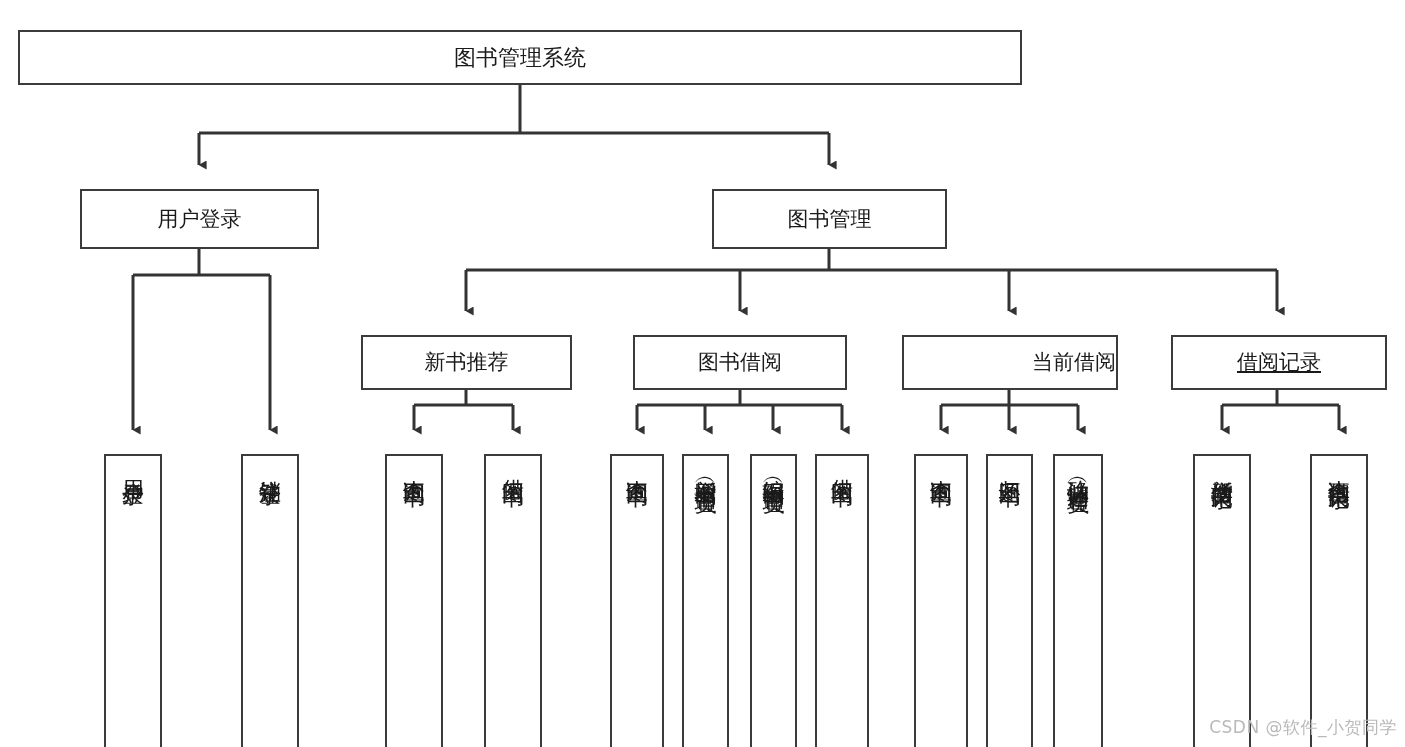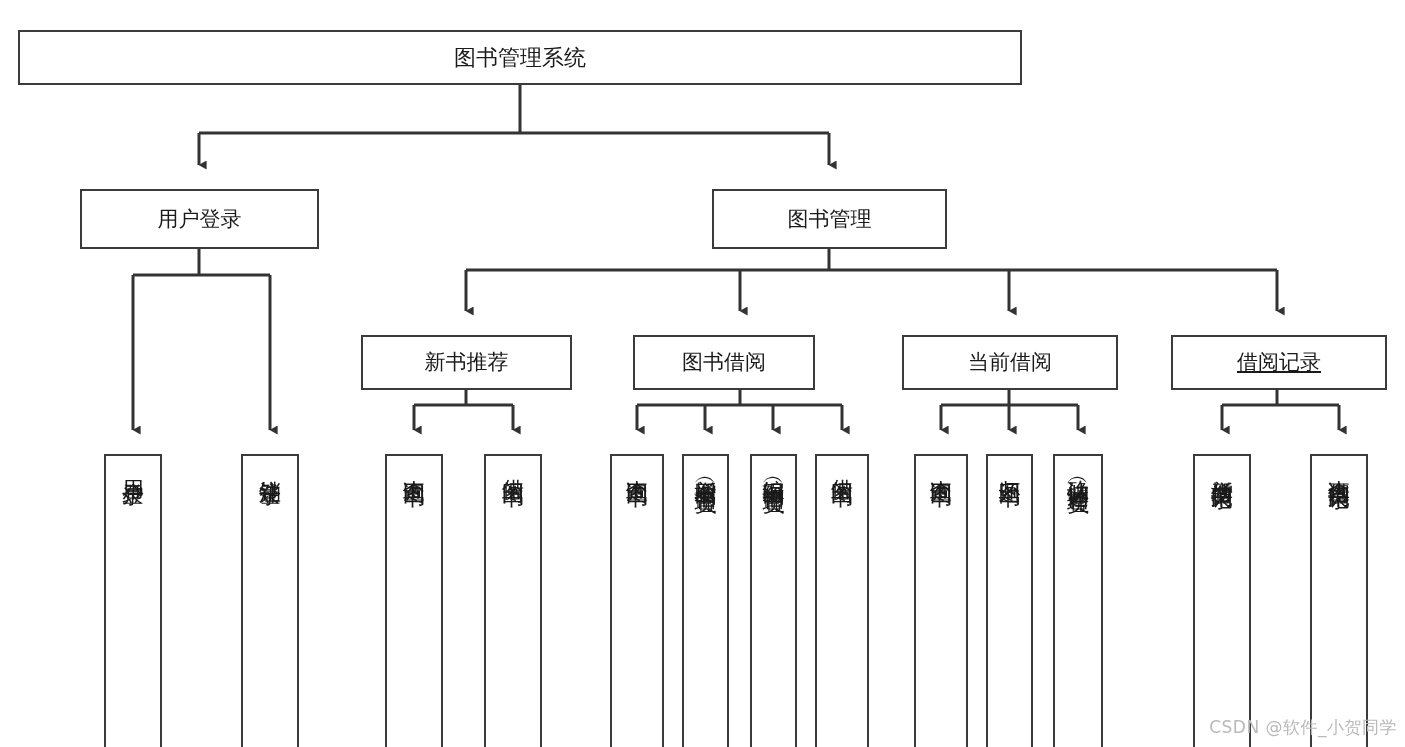--- a/index.html
+++ b/index.html
@@ -137,24 +137,24 @@
   <div class="node h" style="left:80px; top:172px; width:239px; height:60px;">
     <span class="lbl">用户登录</span>
   </div>
   <div class="node h" style="left:361px; top:318px; width:211px; height:55px;">
     <span class="lbl">新书推荐</span>
   </div>
 
   <div class="node h" style="left:712px; top:172px; width:235px; height:60px;">
     <span class="lbl">图书管理</span>
   </div>
-  <div class="node h" style="left:633px; top:318px; width:182px; height:55px;">
+  <div class="node h" style="left:633px; top:318px; width:214px; height:55px;">
     <span class="lbl">图书借阅</span>
   </div>
-  <div class="node h" style="left:902px; top:318px; width:216px; height:55px;">
+  <div class="node h" style="left:902px; top:318px; width:216px; height:55px;justify-content:flex-end;">
     <span class="lbl">当前借阅</span>
   </div>
   <div class="node h" style="left:1171px; top:318px; width:216px; height:55px;text-decoration:underline;">
     <span class="lbl">借阅记录</span>
   </div>
 
   <div class="node v" style="left:104px; top:437px; width:58px; height:296px;">
     <span class="lbl">用户登录</span>
   </div>
   <div class="node v" style="left:241px; top:437px; width:58px; height:296px;">

